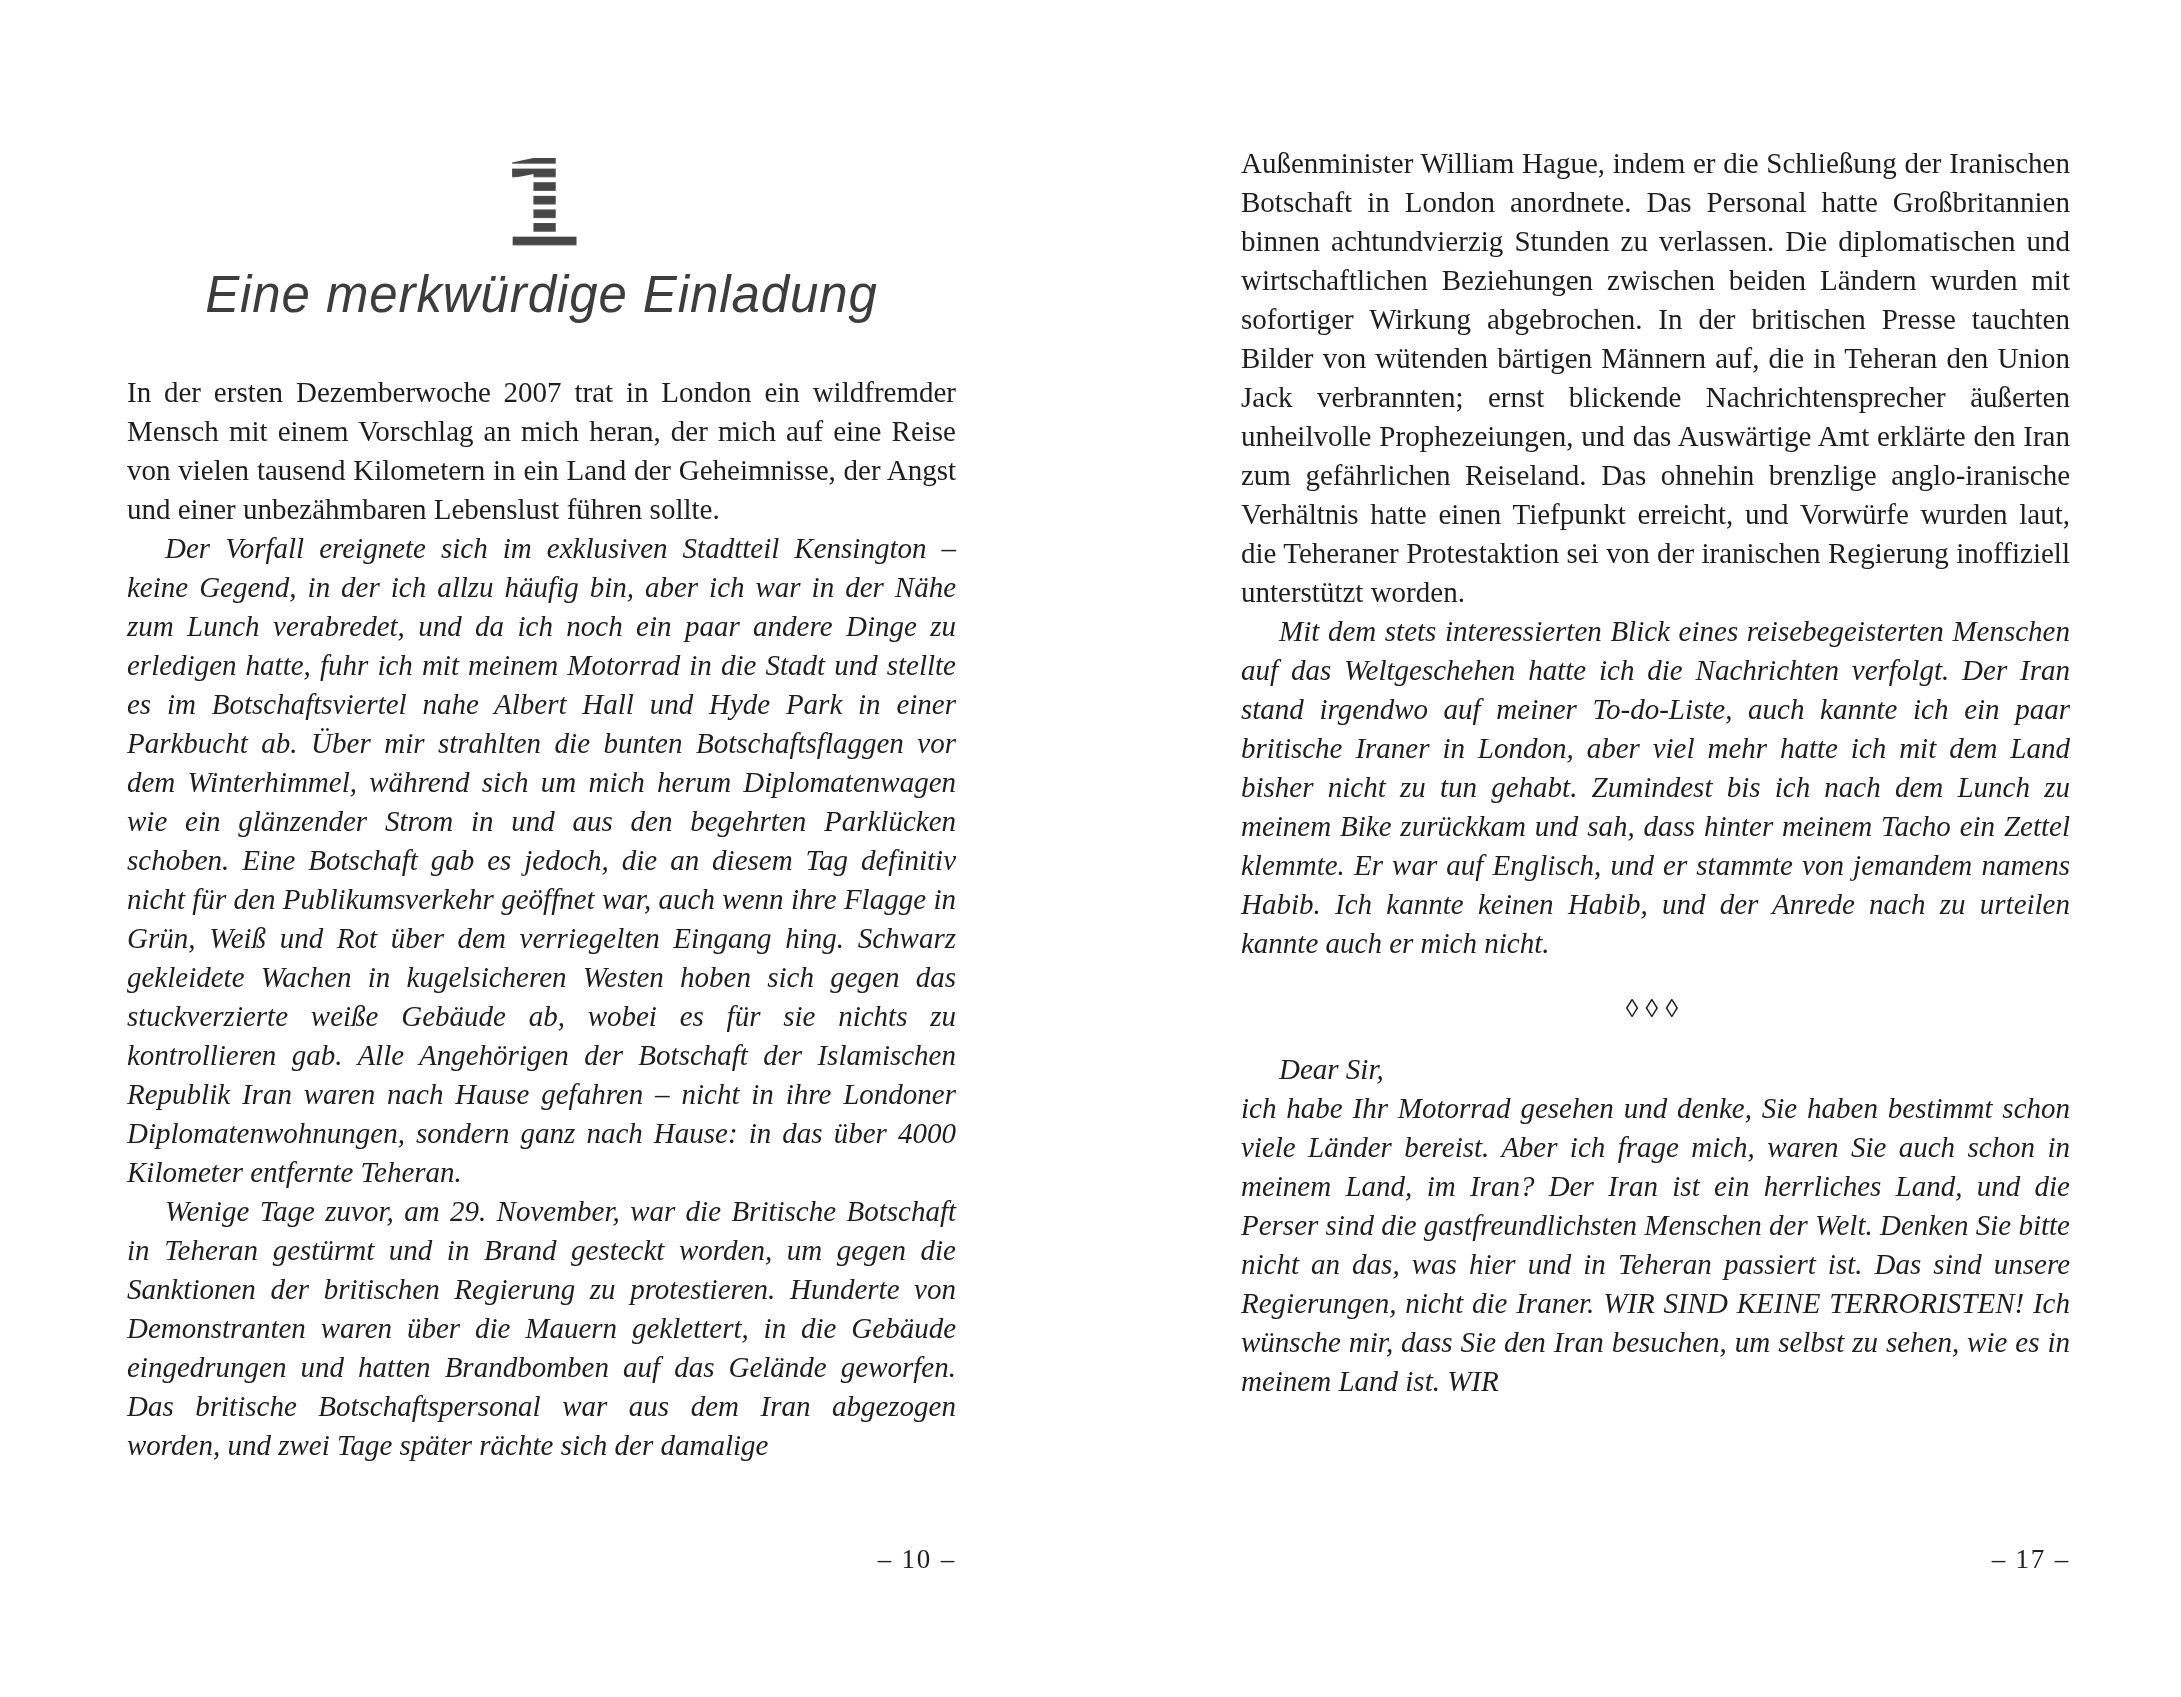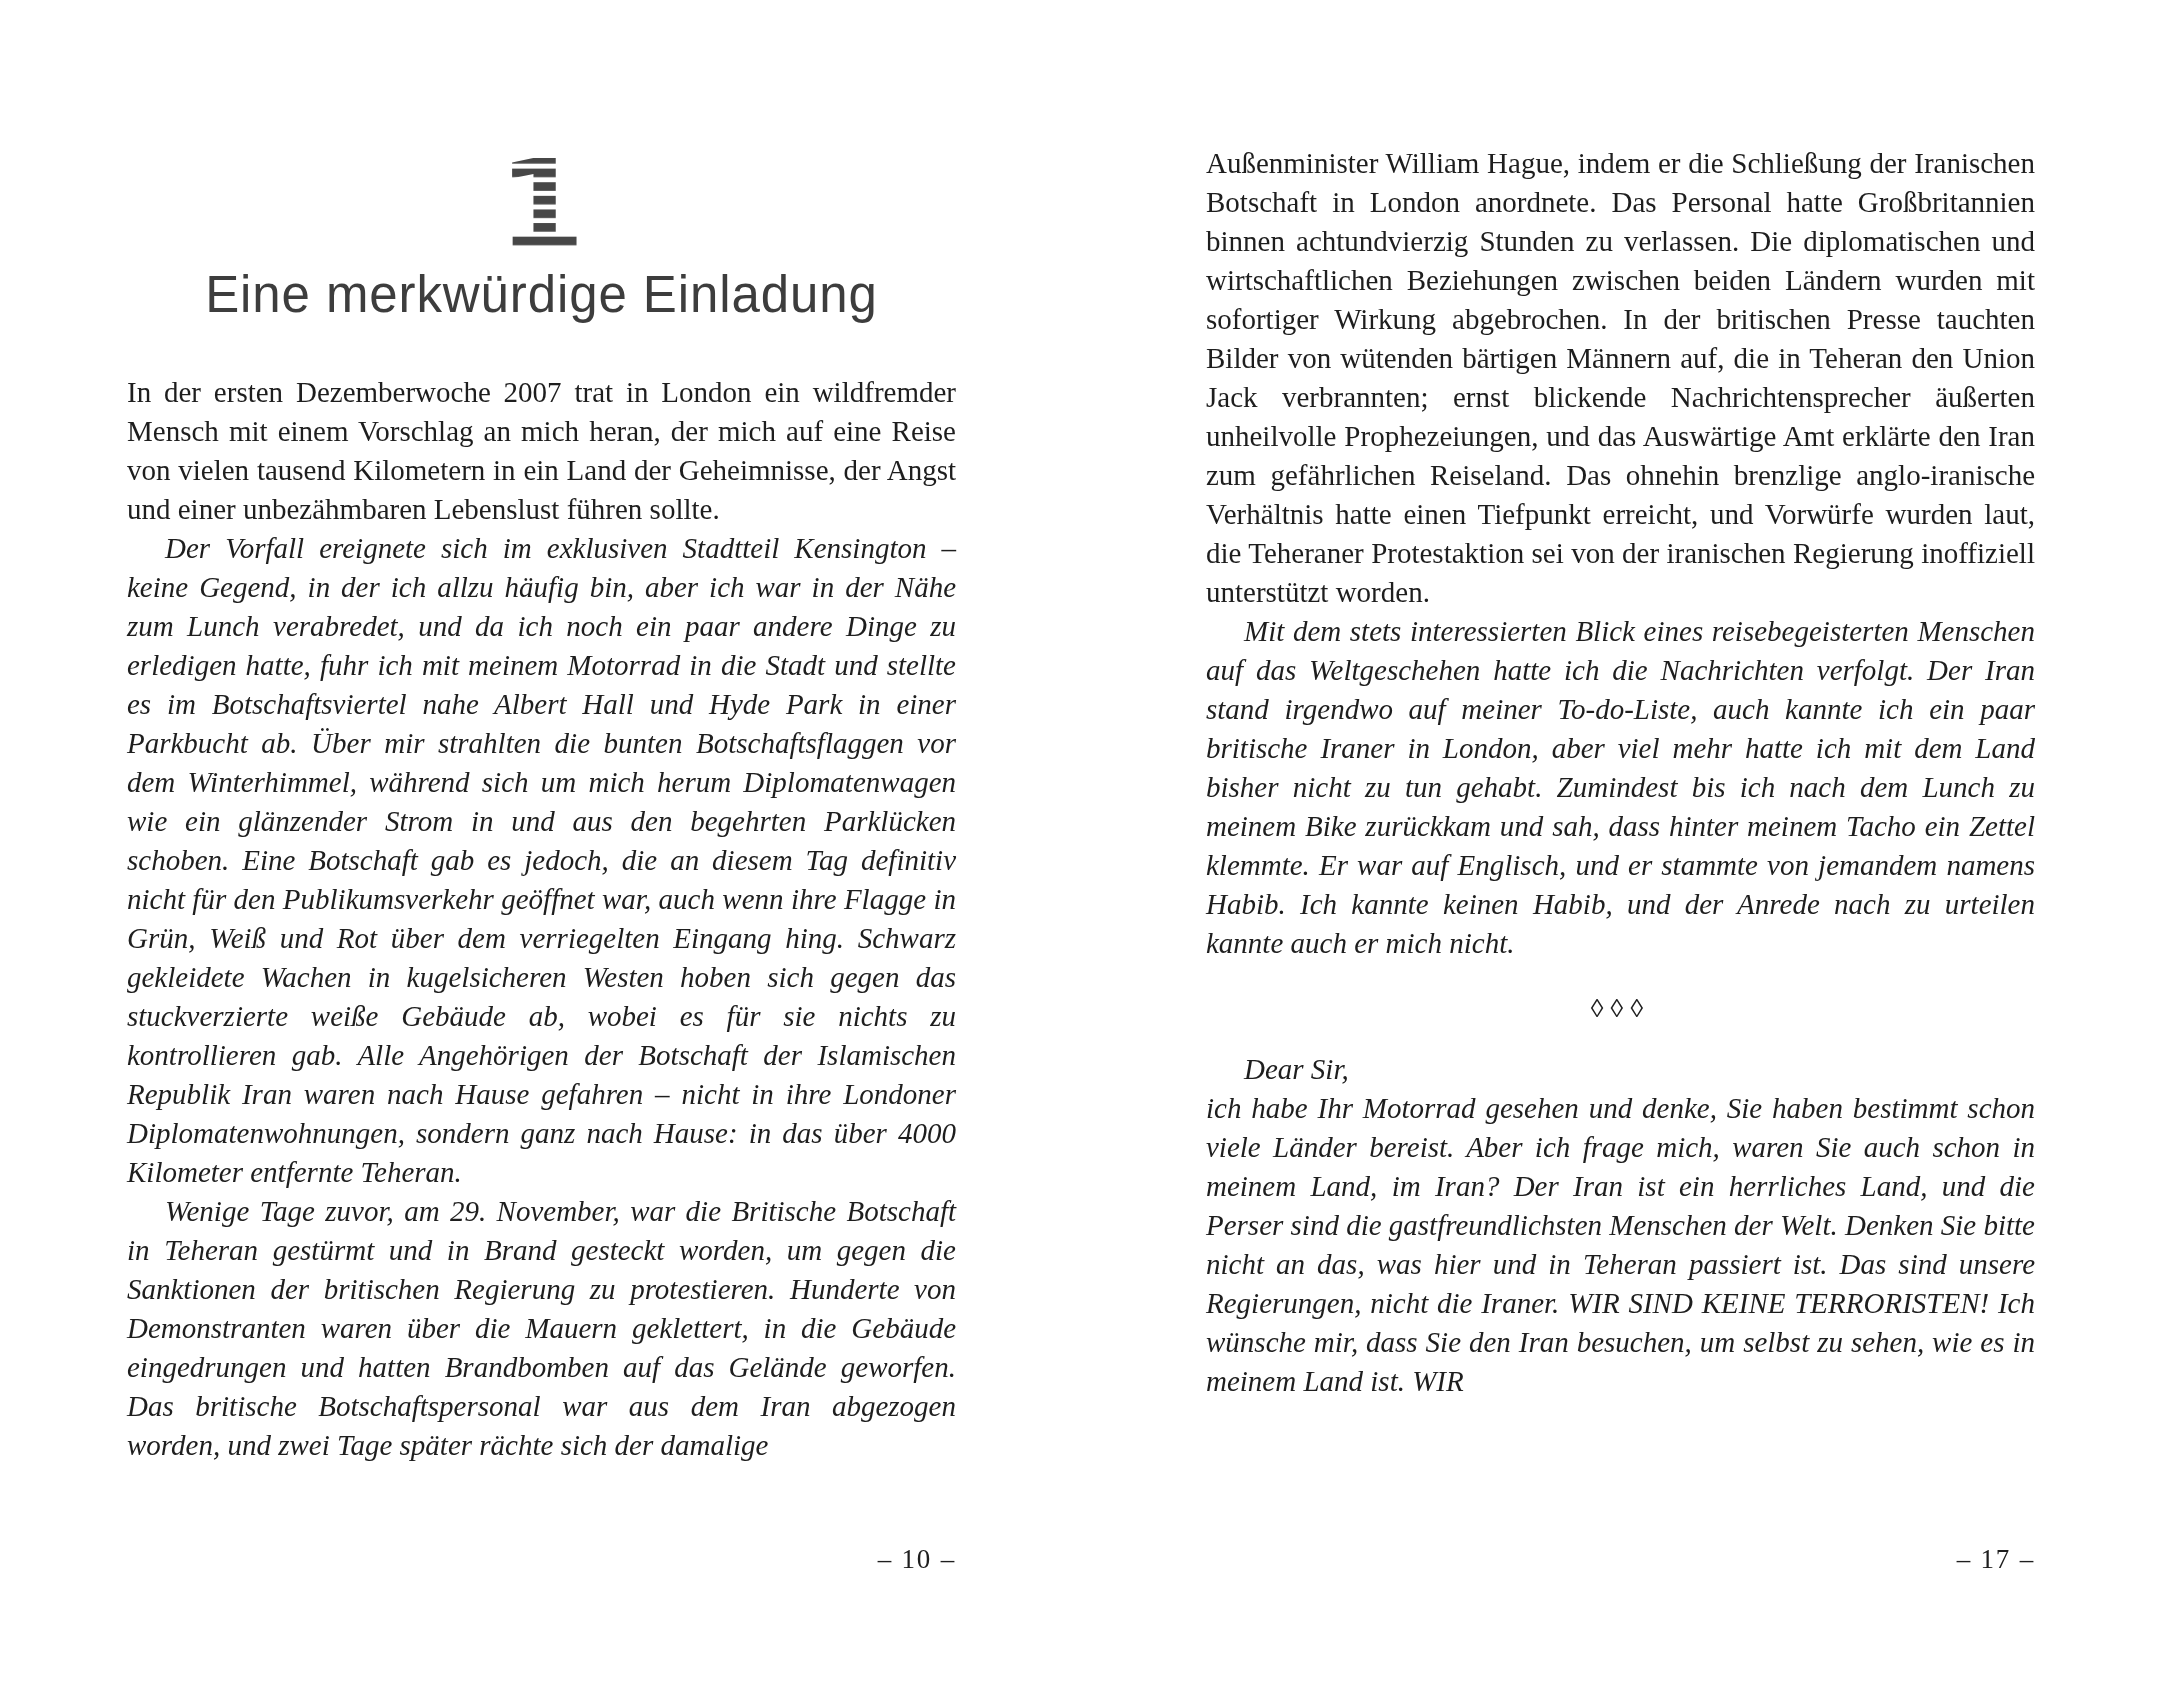--- a/index.html
+++ b/index.html
@@ -9,33 +9,34 @@
     height: 1697px;
     background: #ffffff;
     position: relative;
     overflow: hidden;
     font-family: "Liberation Serif", serif;
     color: #1e1e1e;
   }
   .spread { position: absolute; inset: 0; background: #ffffff; }
   .page { position: absolute; top: 0; height: 1697px; }
   .page--left  { left: 127px;  width: 829px; }
-  .page--right { left: 1206px; width: 829px; }
+  .page--right { left: 1241px; width: 829px; }
 
   .chapter-head { text-align: center; padding-top: 155px; }
   .chapter-numeral-svg { display: block; margin: 0 auto; }
   .chapter-title {
     font-family: "Liberation Sans", sans-serif;
     font-weight: 300;
     font-size: 51px;
     line-height: 1;
     letter-spacing: 0.9px;
     color: #3d3d3d;
     margin: 16.4px 0 0 0;
     white-space: nowrap;
+    font-style: italic;
   }
 
   .body-text {
     font-size: 29px;
     line-height: 39px;
     text-align: justify;
     hyphens: auto;
     -webkit-hyphens: auto;
   }
   .page--left  .body-text { margin-top: 53px; }

